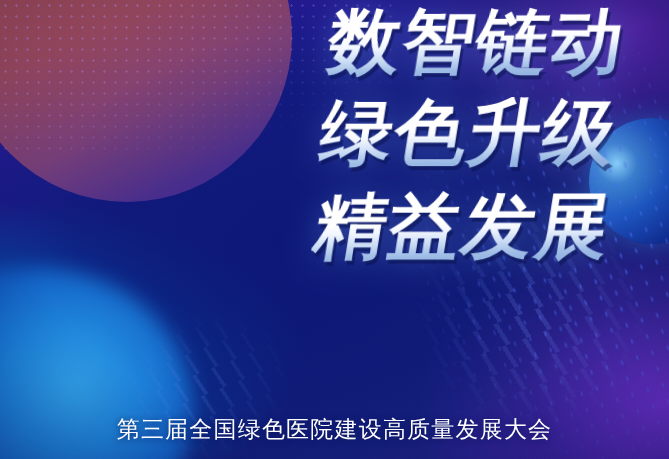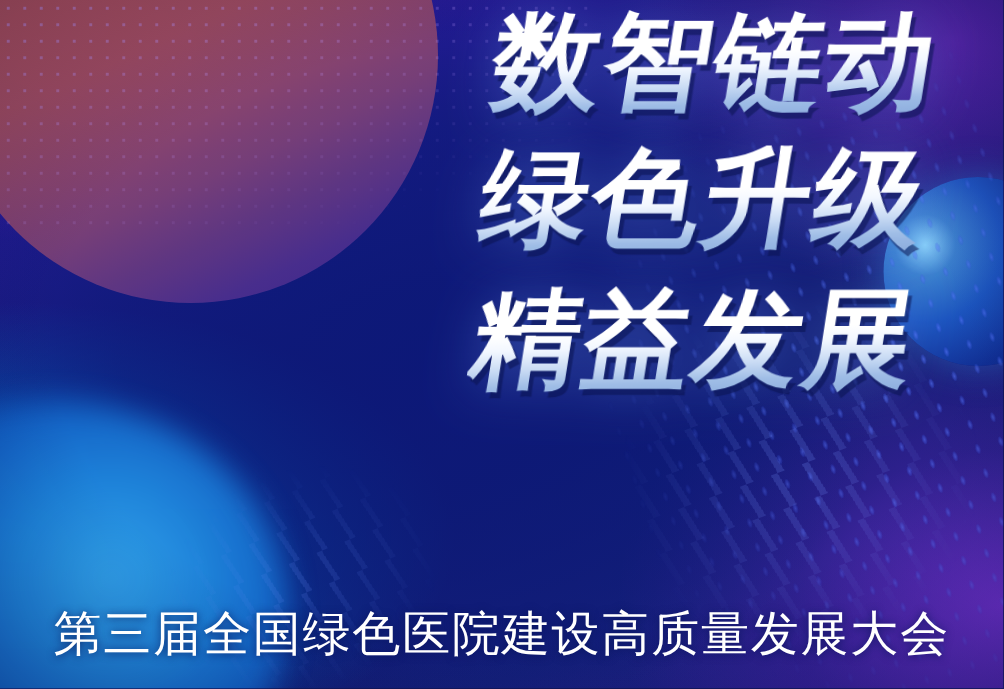--- a/index.html
+++ b/index.html
@@ -188,21 +188,21 @@
     position: absolute;
     left: 0;
     right: 0;
     bottom: 14px;
     text-align: center;
     z-index: 6;
   }
 
   .subtitle-main {
     font-family: "Liberation Sans", "DejaVu Sans", sans-serif;
-    font-size: 32px;
+    font-size: 23px;
     font-weight: 400;
     color: #ffffff;
     letter-spacing: 1.2px;
     white-space: nowrap;
     text-shadow: 0 1px 6px rgba(8,20,90,0.85);
   }
 
   .subtitle-sub {
     margin-top: 20px;
     font-family: "Liberation Sans", "DejaVu Sans", sans-serif;

